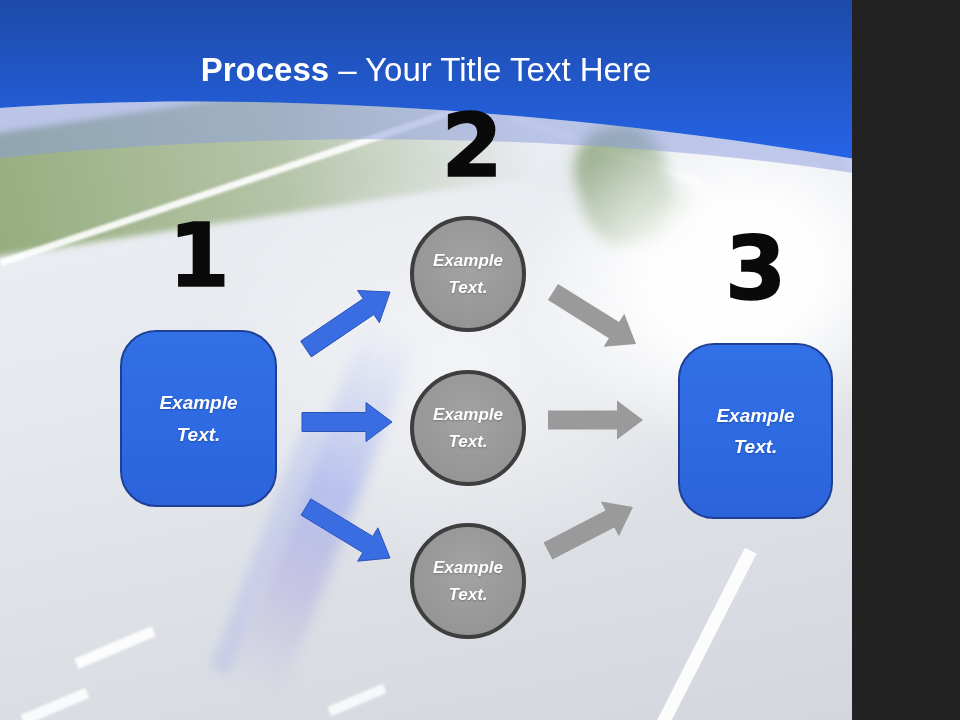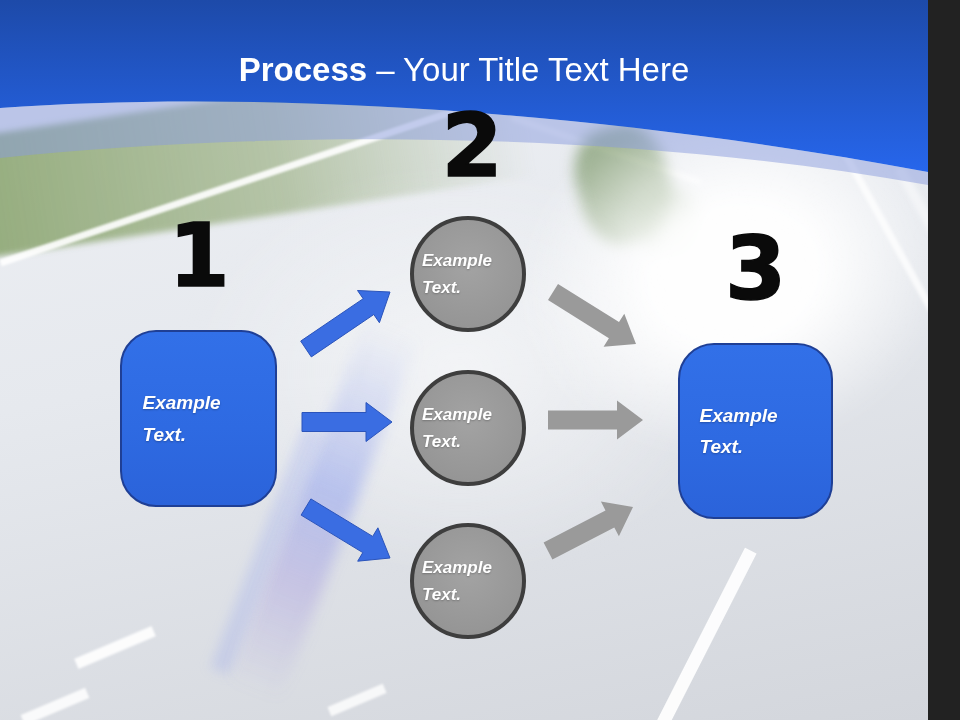--- a/index.html
+++ b/index.html
@@ -1,17 +1,17 @@
 <!DOCTYPE html>
 <html style="--header-gradient-top: #1d4aa9; --header-gradient-bottom: #2767ee; --title-color: #ffffff; --accent-blue: #2e6ae2; --box-border: #1f3f95; --circle-fill: #969696; --circle-border: #3e3e3e; --arrow-blue: #3a6de2; --arrow-gray: #9a9a9a; --number-color: #0a0a0a;"><head>
 <meta charset="utf-8">
 <style>
   html,body{margin:0;padding:0;background:#222;}
   .slide{
-    position:relative;width:928px;height:720px;overflow:hidden;
+    position:relative;width:852px;height:720px;overflow:hidden;
     font-family:"Liberation Sans",sans-serif;
     background:linear-gradient(168deg,#eff1f5 0%,#e6e9ee 45%,#d3d6dc 100%);
   }
   .slide *{box-sizing:border-box;}
   
   .bg{position:absolute;inset:0;}
   .bg > div{position:absolute;}
   .grass-left{left:-30px;top:96px;width:560px;height:122px;transform:rotate(-8.5deg);
     background:linear-gradient(90deg,rgba(124,154,92,.78),rgba(138,163,108,.55) 55%,rgba(150,170,120,0));filter:blur(3px);}
   .grass-right{left:578px;top:126px;width:92px;height:118px;transform:rotate(-15deg);
@@ -63,21 +63,21 @@
     border:2.5px solid var(--box-border,#1f3f95);}
   .box-left{left:120px;top:330px;width:157px;height:177px;}
   .box-right{left:678px;top:343px;width:155px;height:176px;}
   .circle{position:absolute;width:116px;height:116px;border-radius:50%;
     display:flex;align-items:center;justify-content:center;
     background:radial-gradient(circle at 50% 42%,#a3a3a3,var(--circle-fill,#969696) 70%,#8f8f8f);
     border:4px solid var(--circle-border,#3e3e3e);}
   .circle-1{left:410px;top:216px;}
   .circle-2{left:410px;top:370px;}
   .circle-3{left:410px;top:523px;}
-  .shape-label{width:112px;text-align:left;color:#fff;font-style:italic;font-weight:700;
+  .shape-label{width:112px;text-align:center;color:#fff;font-style:italic;font-weight:700;
     font-size:19px;line-height:1.65;text-shadow:0 1px 2px rgba(0,0,0,.25);}
   .circle .shape-label{width:92px;font-size:17px;line-height:1.6;}
 </style>
 </head>
 <body>
 
 <div class="slide">
 
   <div class="bg">
     <div class="grass-left"></div>

